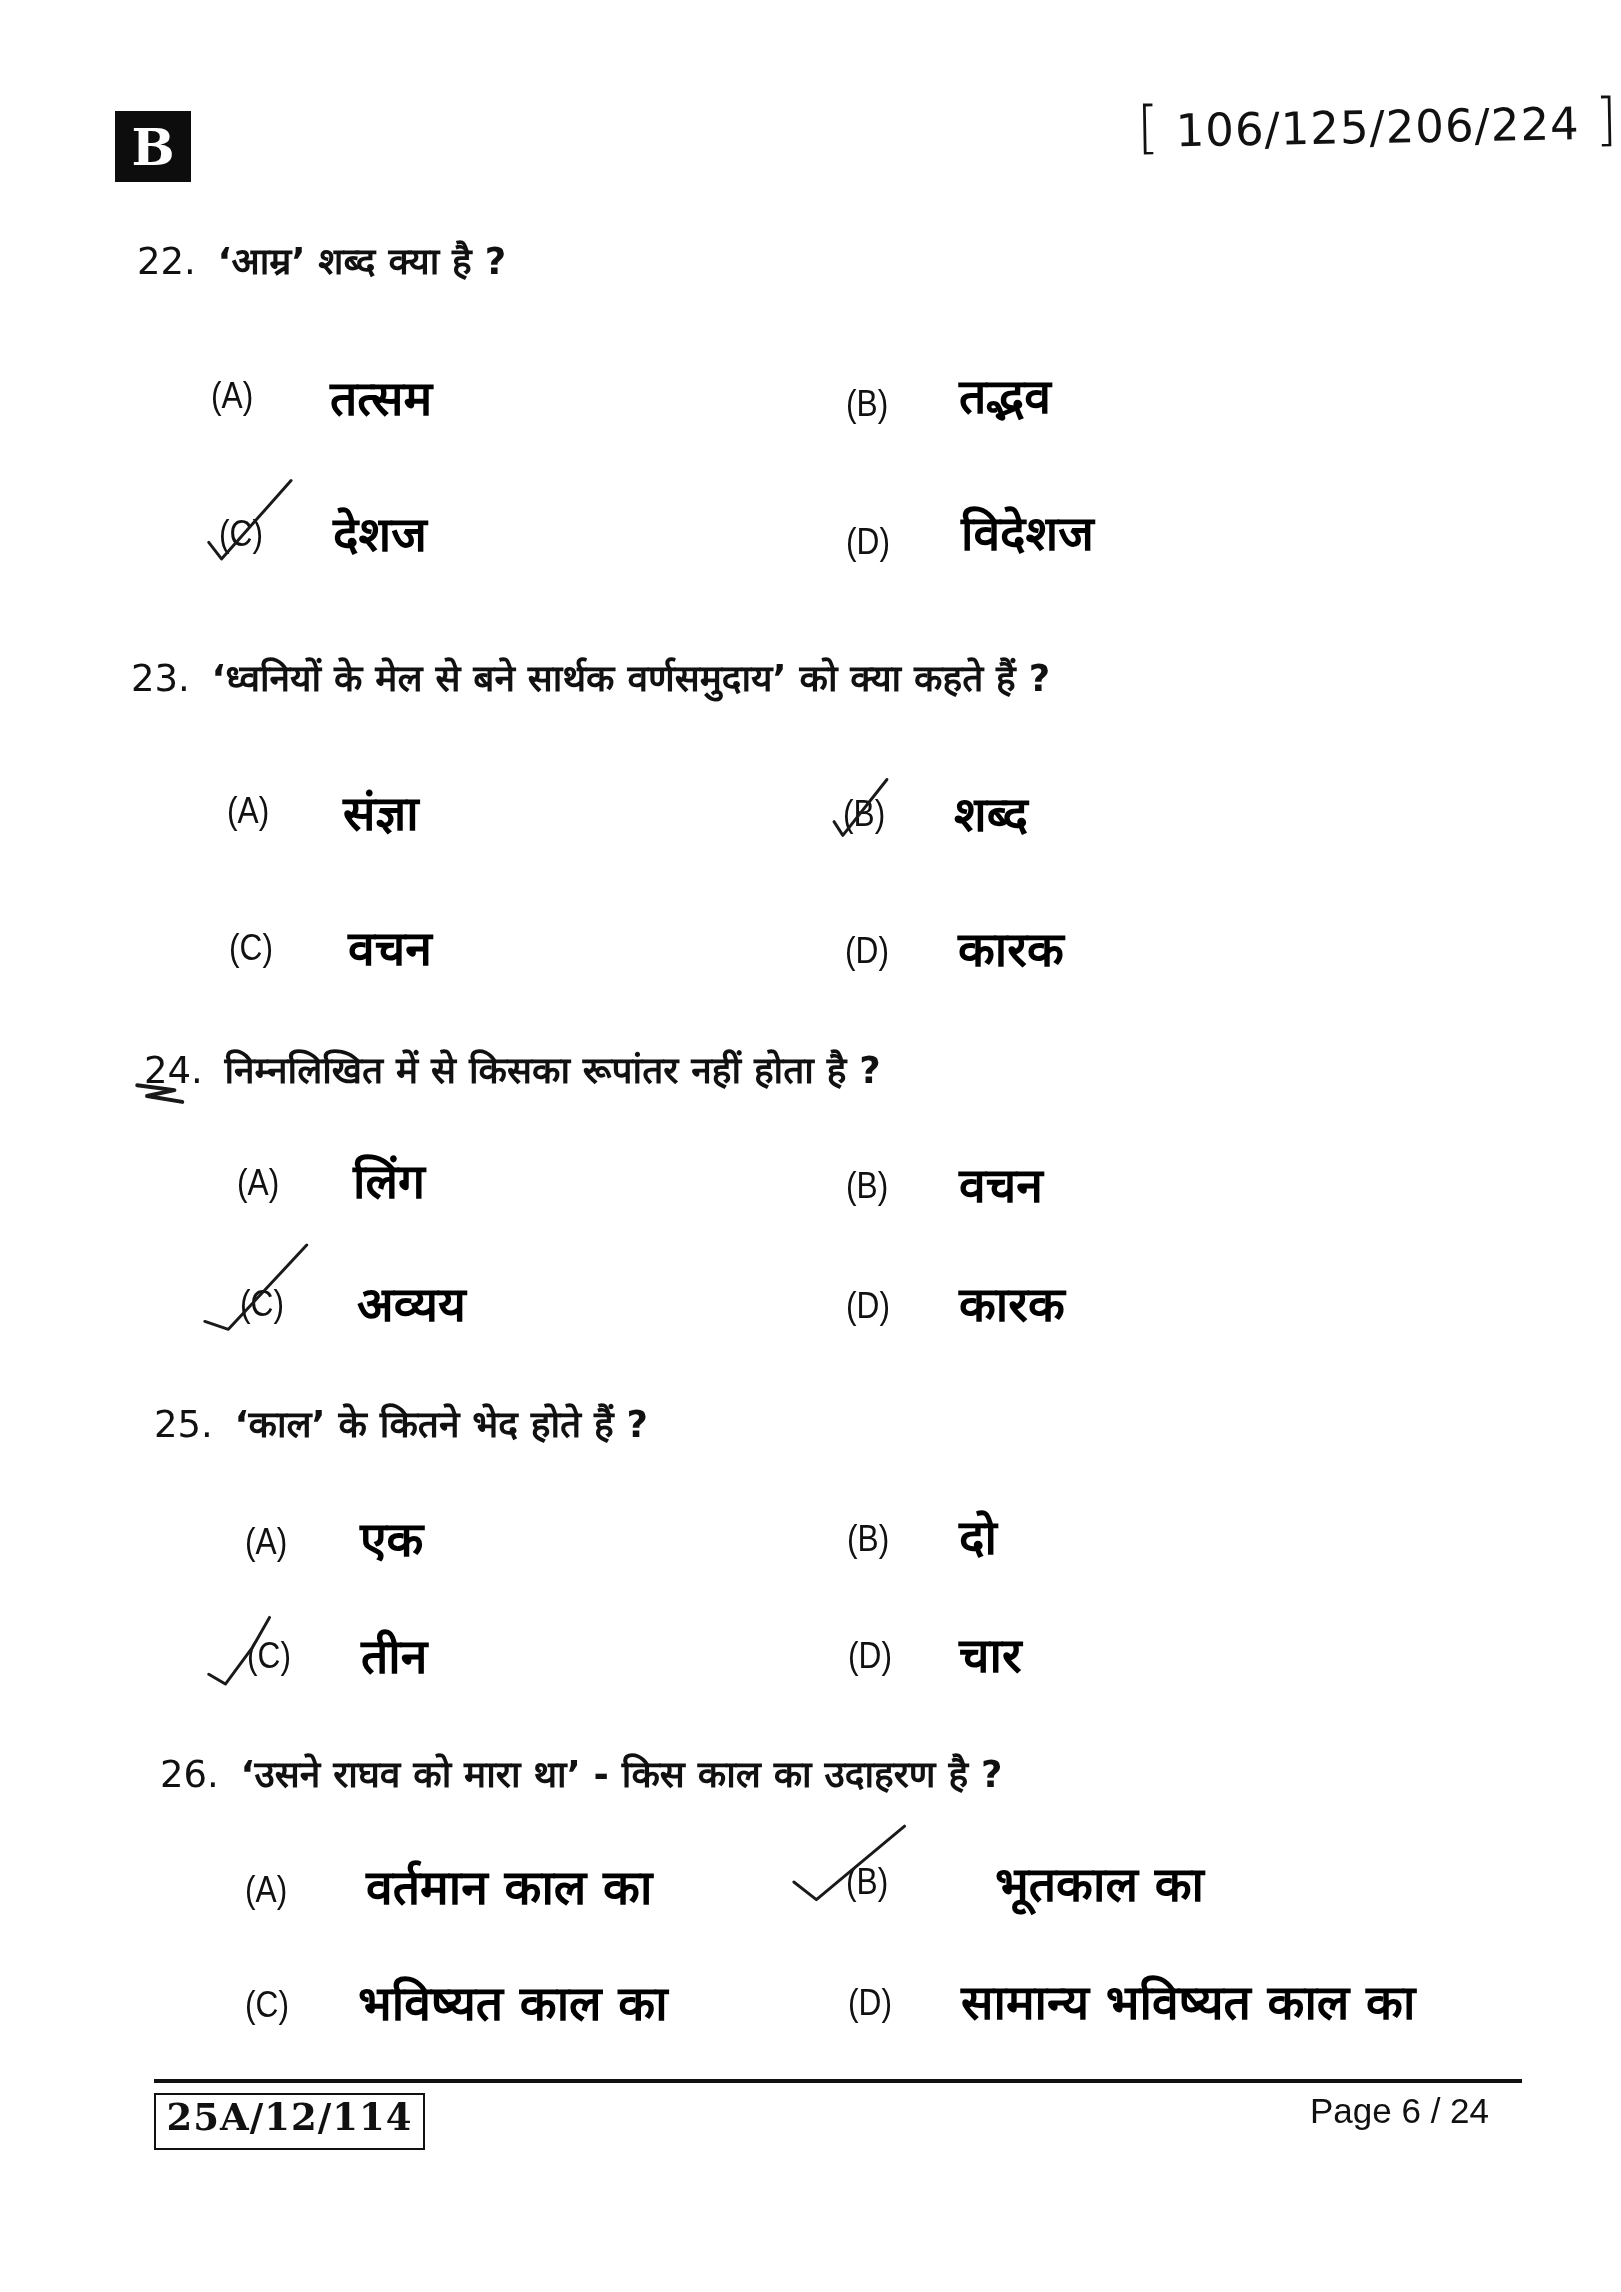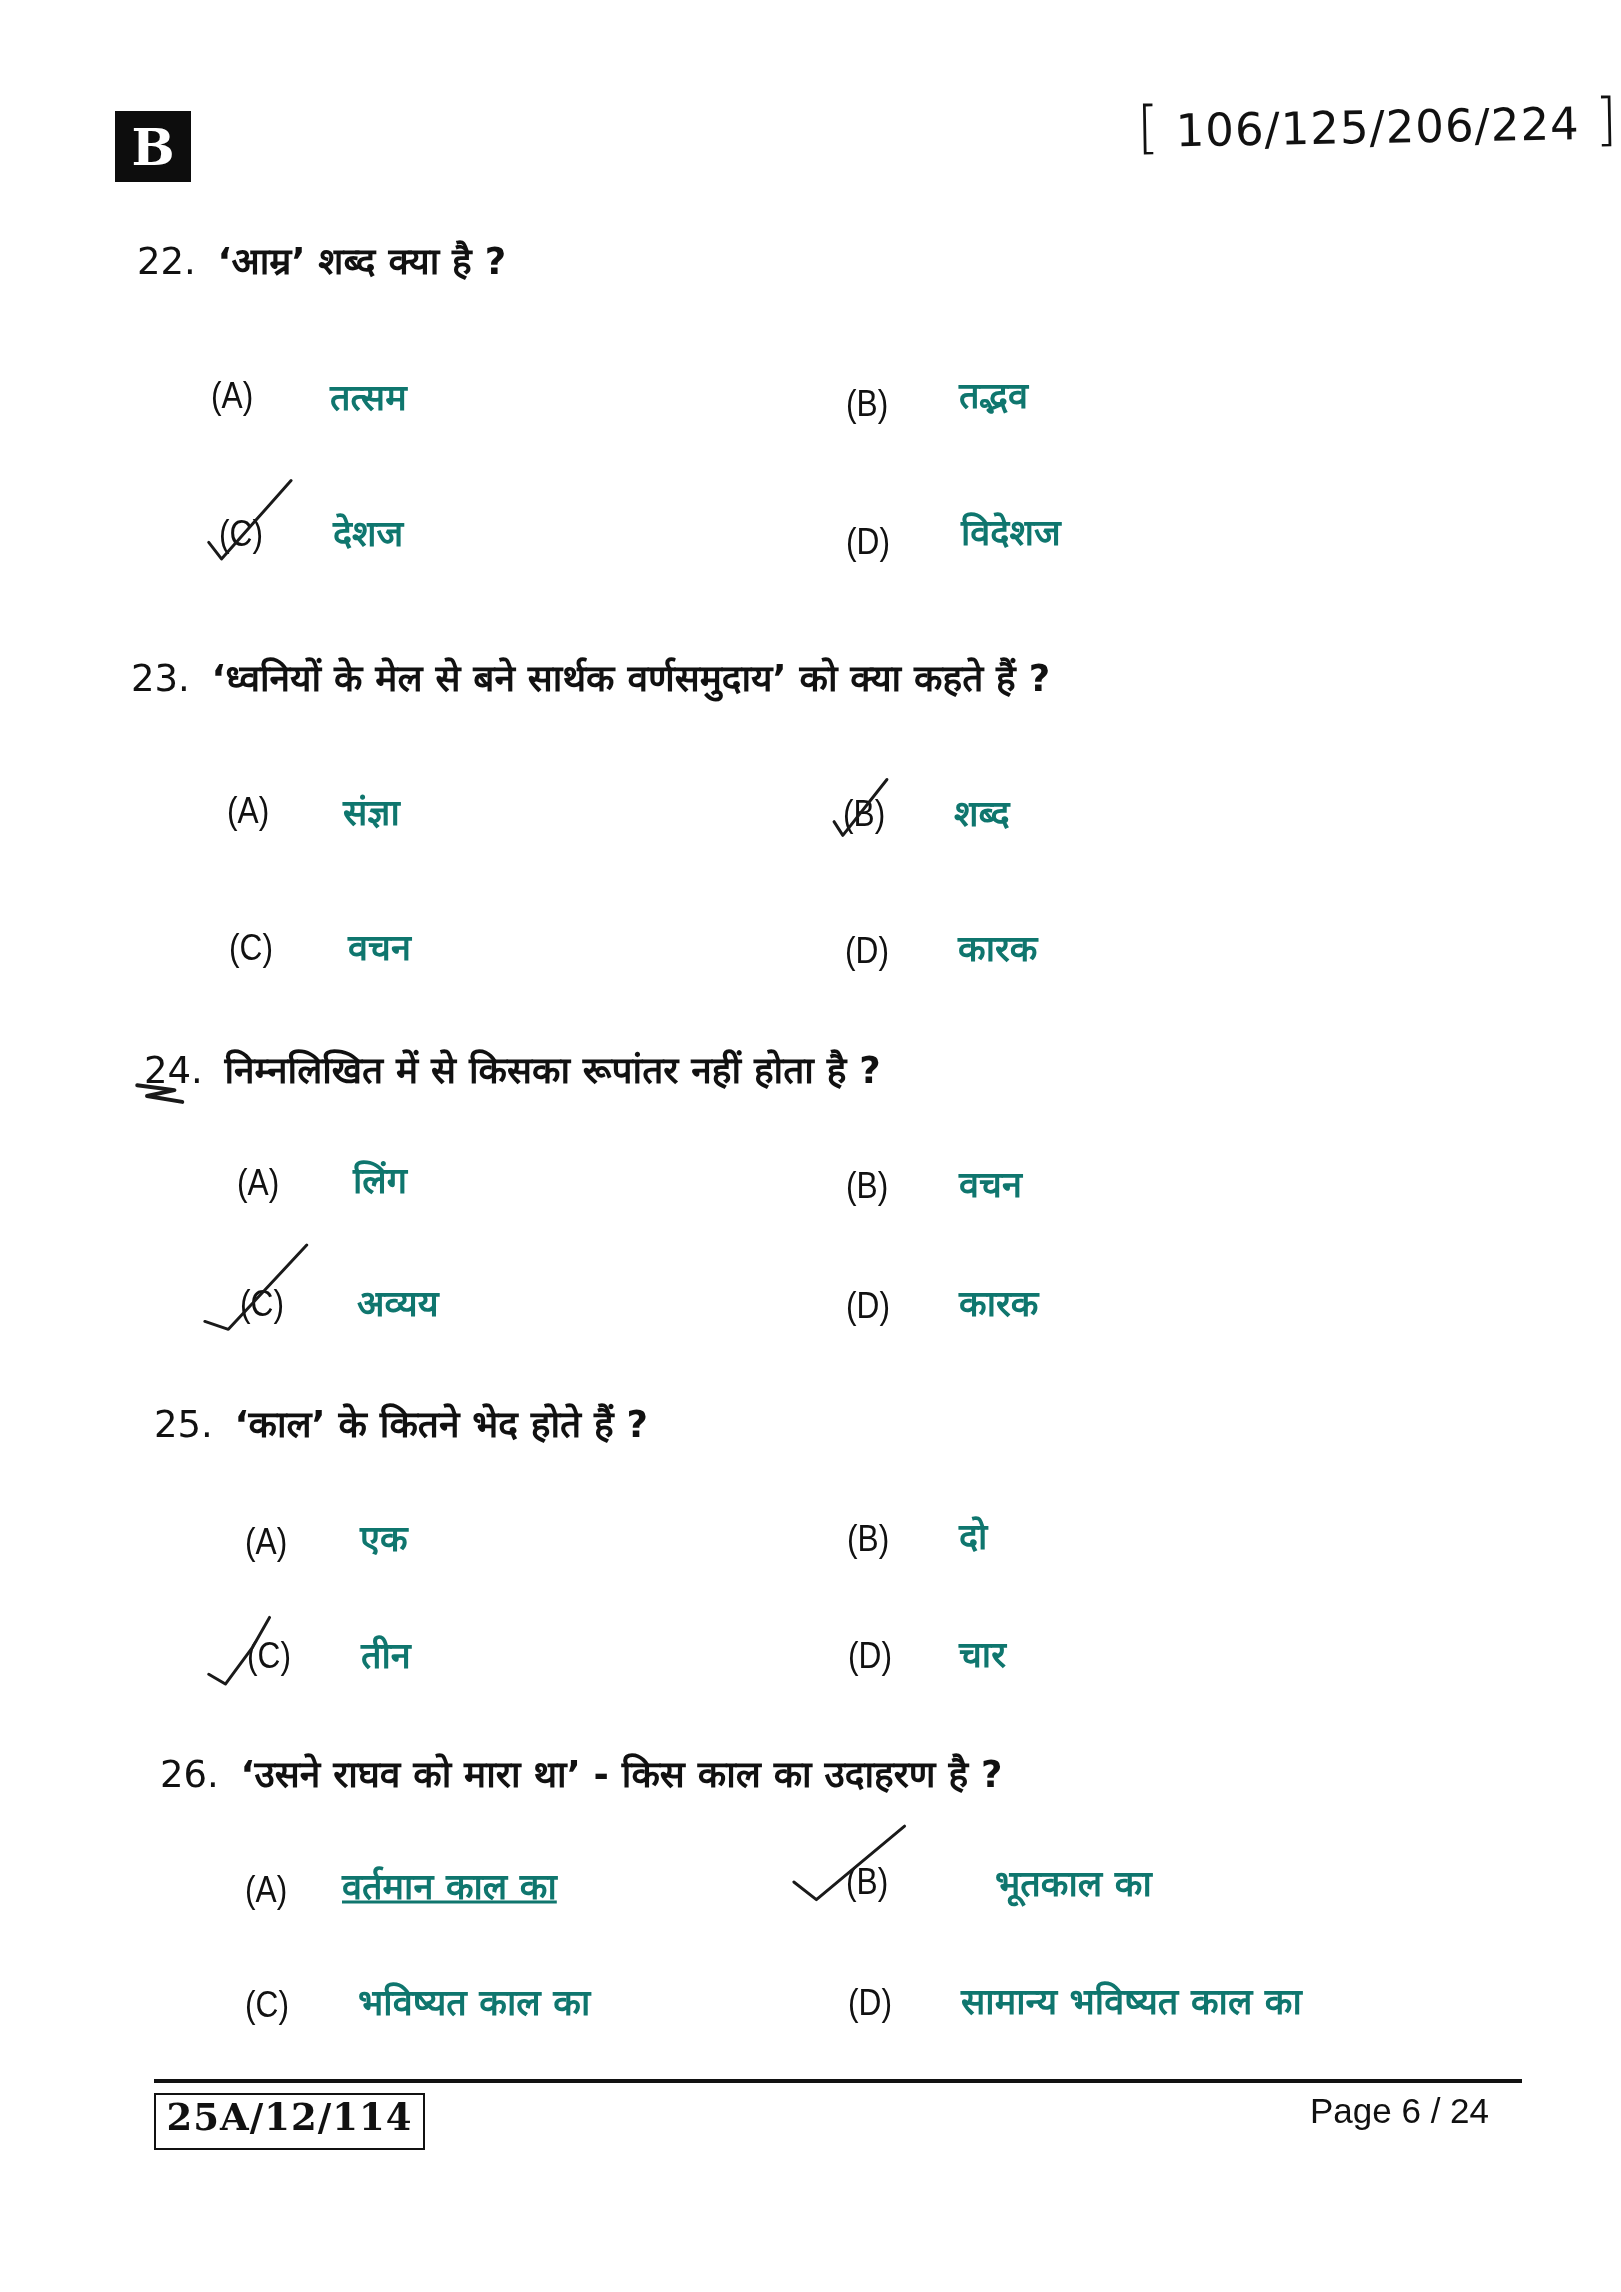--- a/index.html
+++ b/index.html
@@ -18,21 +18,21 @@
   .q {
     font-family: "DejaVu Sans", sans-serif; font-size: 37px; font-weight: bold; color: #111;
     transform: translateY(-50%);
   }
   .q .num { font-family: "DejaVu Sans", sans-serif; font-weight: normal; margin-right: 21.6px; }
   .opt-label {
     font-family: "Liberation Sans", sans-serif; font-size: 36px; color: #111;
     transform: translateY(-50%) scaleX(0.88); transform-origin: left center;
   }
   .opt-text {
-    font-family: "DejaVu Sans", sans-serif; font-size: 36px; font-weight: bold; color: #0f766e;
+    font-family: "DejaVu Sans", sans-serif; font-size: 48px; font-weight: bold; color: #000000;
     transform: translateY(-50%);
   }
   svg.ink { position: absolute; left: 0; top: 0; width: 1621px; height: 2293px; pointer-events: none; }
   .footer-rule { left: 154px; top: 2079px; width: 1368px; height: 3.9px; background: #111; }
   .footer-code {
     left: 154px; top: 2093px; width: 267px; height: 53px; border: 2px solid #111; border-top-width: 2.9px;
     font-family: "DejaVu Serif", serif; font-size: 37px; font-weight: bold;
     display: flex; align-items: flex-start; justify-content: center; letter-spacing: 1px;
   }
   .page-num {
@@ -96,21 +96,21 @@
 <div class="abs opt-text" style="left:959px; top:1535px;">दो</div>
 <div class="abs opt-label" style="left:247px; top:1656px;">(C)</div>
 <div class="abs opt-text" style="left:361px; top:1654px;">तीन</div>
 <div class="abs opt-label" style="left:848px; top:1656px;">(D)</div>
 <div class="abs opt-text" style="left:959px; top:1653px;">चार</div>
 
 <div class="abs q" style="left:160px; top:1772px;">
   <span class="num">26.</span><span>‘उसने राघव को मारा था’ - किस काल का उदाहरण है ?</span>
 </div>
 <div class="abs opt-label" style="left:245px; top:1890px;">(A)</div>
-<div class="abs opt-text" style="left:342px; top:1885px;text-decoration:underline;">वर्तमान काल का</div>
+<div class="abs opt-text" style="left:366px; top:1885px;">वर्तमान काल का</div>
 <div class="abs opt-label" style="left:846px; top:1882px;">(B)</div>
 <div class="abs opt-text" style="left:959px; top:1882px;margin-left:36px;">भूतकाल का</div>
 <div class="abs opt-label" style="left:245px; top:2005px;">(C)</div>
 <div class="abs opt-text" style="left:358px; top:2001px;">भविष्यत काल का</div>
 <div class="abs opt-label" style="left:848px; top:2003px;">(D)</div>
 <div class="abs opt-text" style="left:961px; top:2000px;">सामान्य भविष्यत काल का</div>
 
 <svg class="ink" viewBox="0 0 1654 2339">
   <g fill="none" stroke="#1a1a1a" stroke-linecap="round" stroke-linejoin="round">
     <path d="M213 553 L226 570 L297 490" stroke-width="3"></path>

